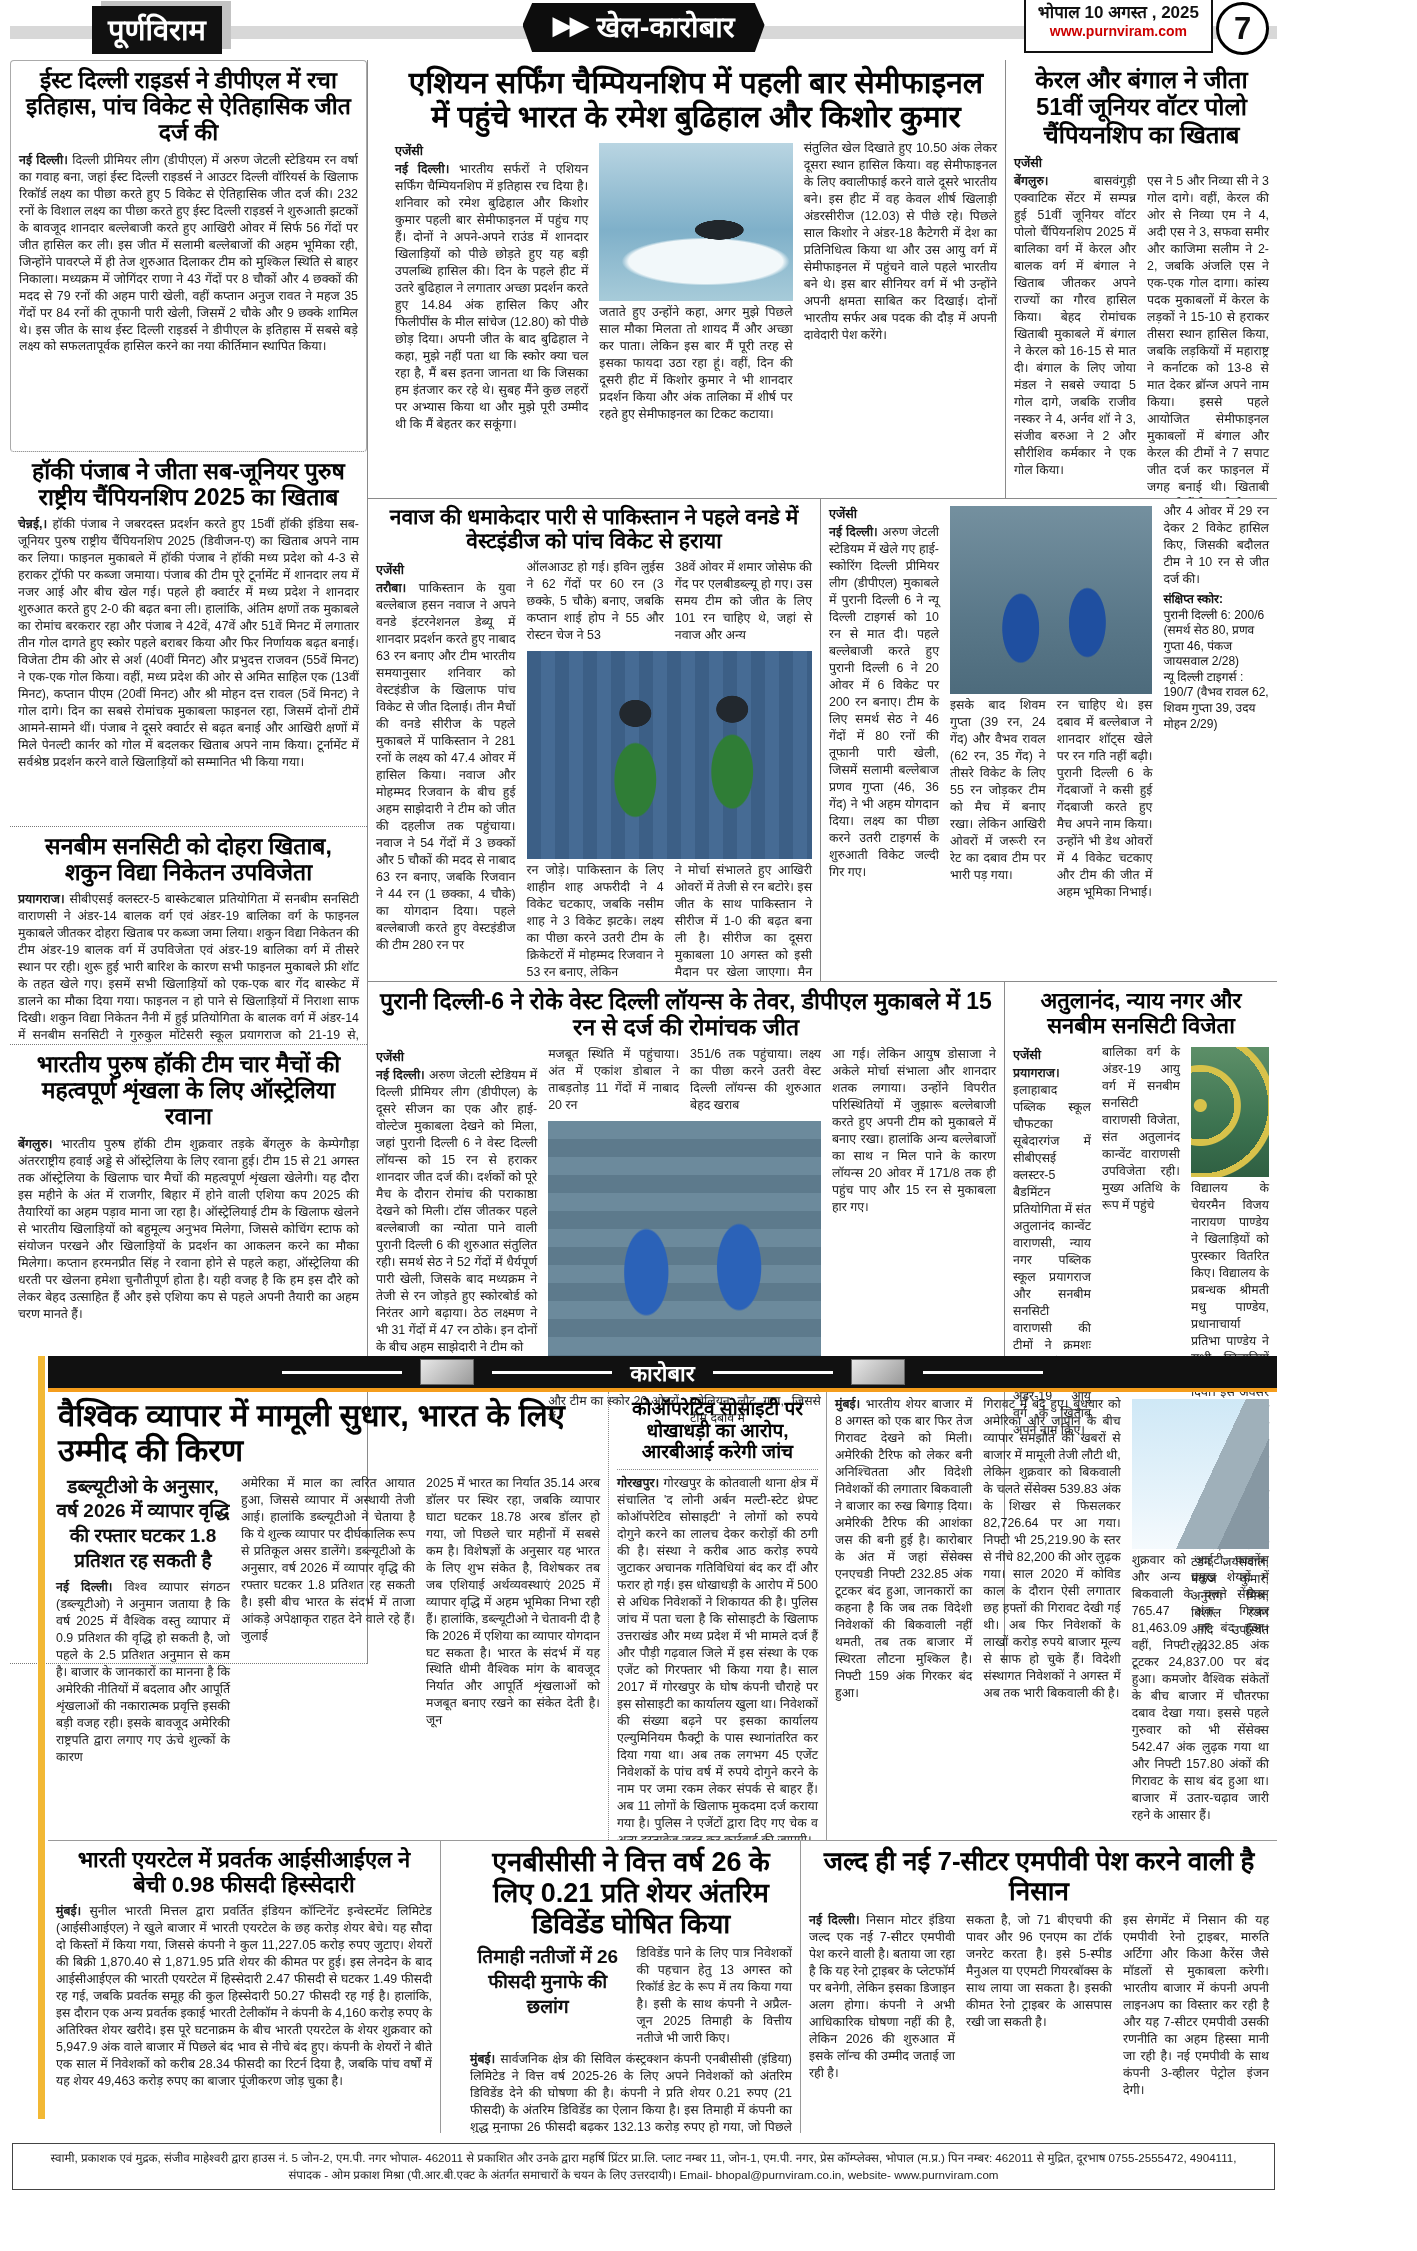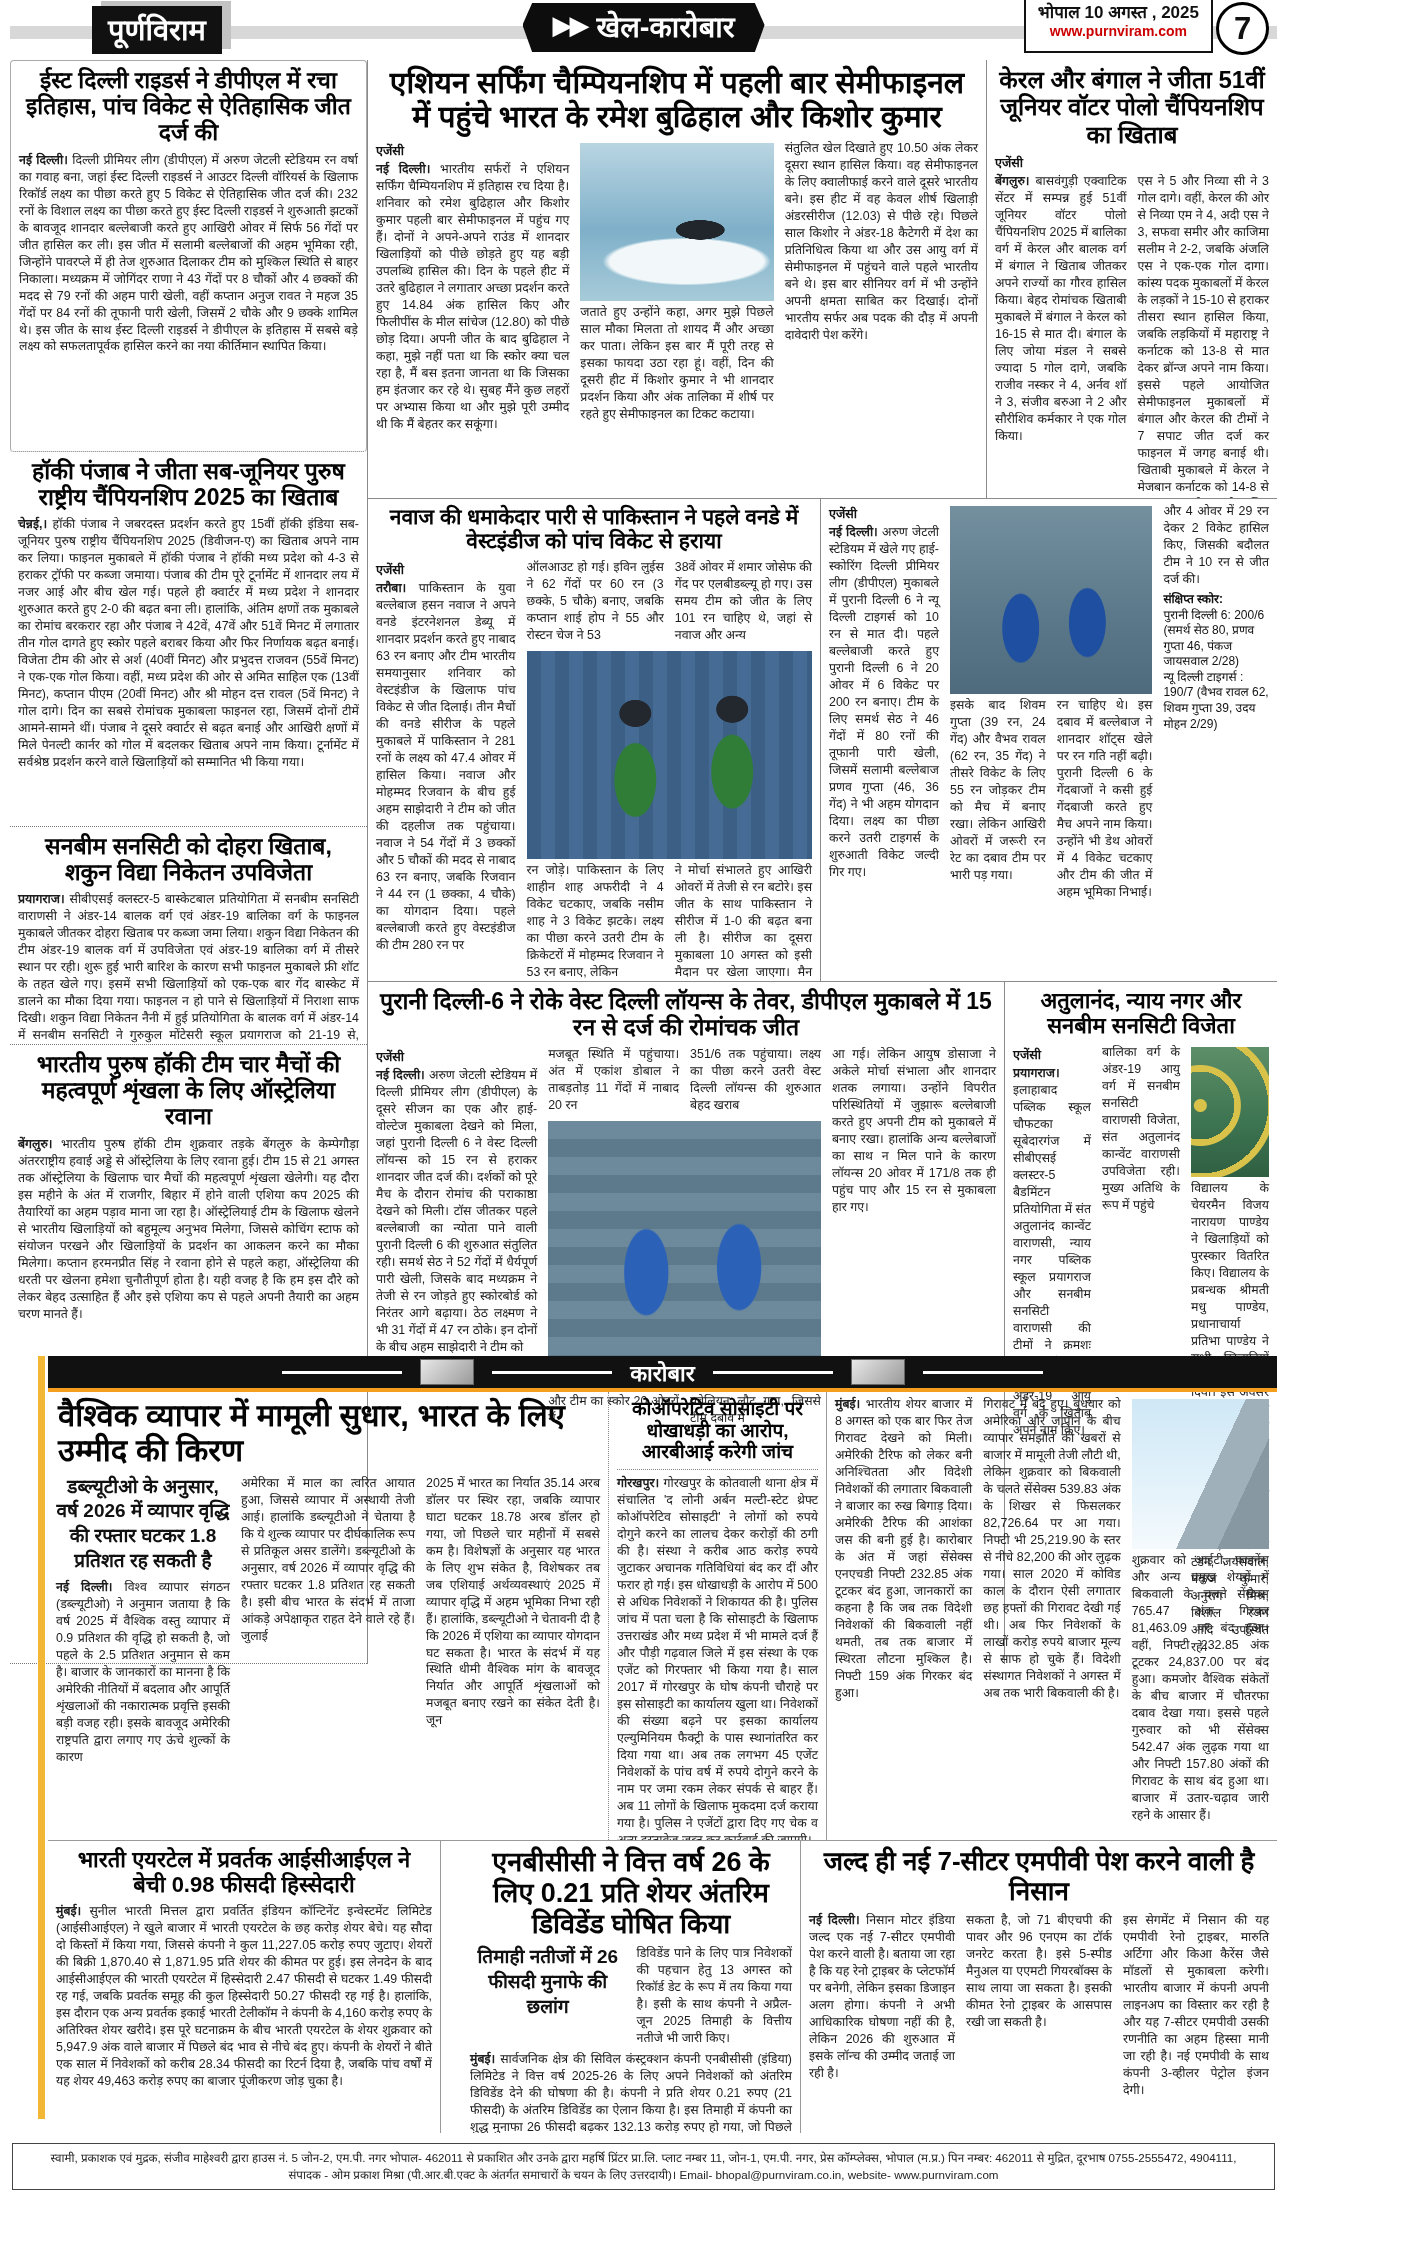--- a/index.html
+++ b/index.html
@@ -30,21 +30,21 @@
   .art{overflow:hidden;padding:4px 8px;box-sizing:border-box;}
   .photo{width:100%;background:#89b6cd;margin:3px 0;}
   
   .sports{display:grid;grid-template-columns:358px 1fr;margin:2px 10px 0;height:1292px;}
   .leftcol{border-right:1.5px solid #8a8a8a;display:flex;flex-direction:column;}
   .leftcol .art{border-bottom:1.5px dotted #777;}
   .leftcol h2{font-size:23px;}
   .lc1{height:392px;border:1px solid #aaa;border-radius:4px;}
   .lc2{height:375px;} .lc3{height:218px;} .lc4{height:300px;flex:1;}
   .main{display:flex;flex-direction:column;}
-  .row-top{display:flex;height:438px;border-bottom:1.5px solid #8a8a8a;}
+  .row-top{display:flex;height:438px;border-bottom:1.5px solid #8a8a8a;padding-left:19px;}
   .row-mid{display:flex;height:482px;border-bottom:1.5px solid #8a8a8a;}
   .row-low{display:flex;flex:1;}
   .surf{width:618px;} .surf h2{font-size:30px;}
   .wpolo{flex:1;border-left:1.5px solid #8a8a8a;} .wpolo h2{font-size:24px;}
   .pak{width:452px;} .pak h2{font-size:21px;}
   .tigers{flex:1;border-left:1.5px solid #8a8a8a;} .tigers h2{font-size:22px;}
   .lions{width:636px;} .lions h2{font-size:23px;}
   .badm{flex:1;border-left:1.5px solid #8a8a8a;} .badm h2{font-size:22px;}
   .score{font-size:12px;line-height:1.3;margin-top:4px;}
   

